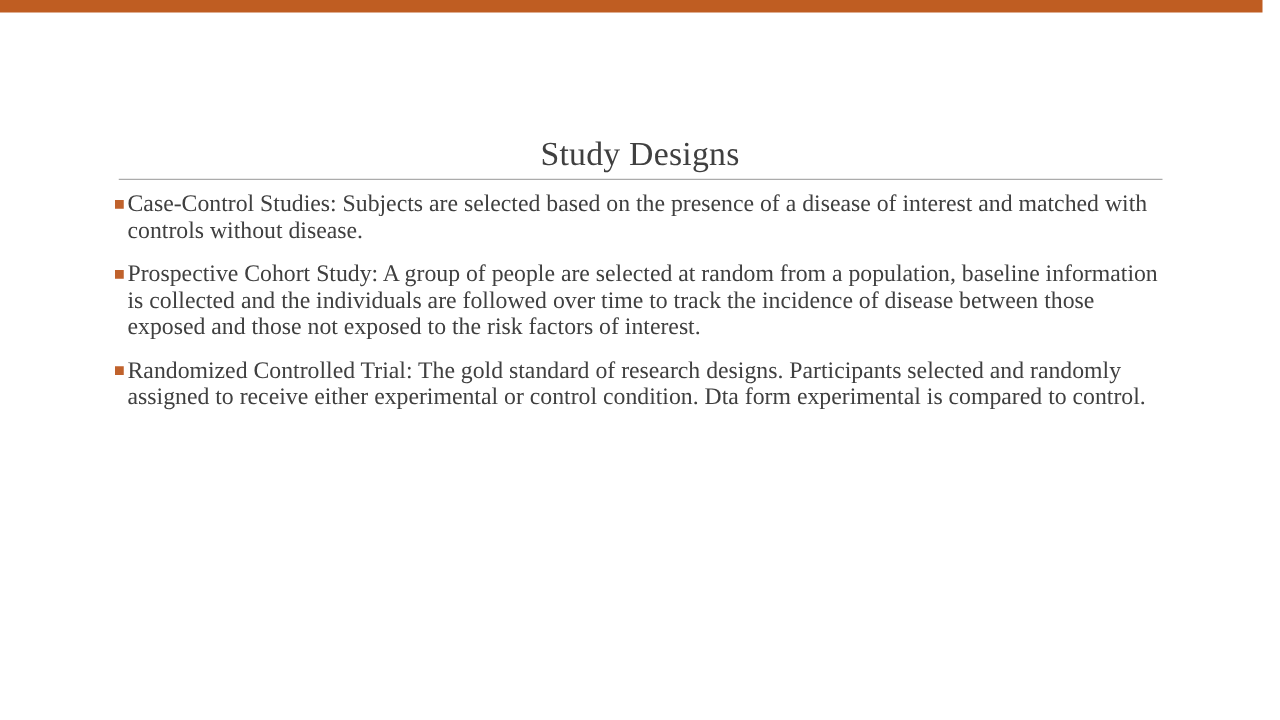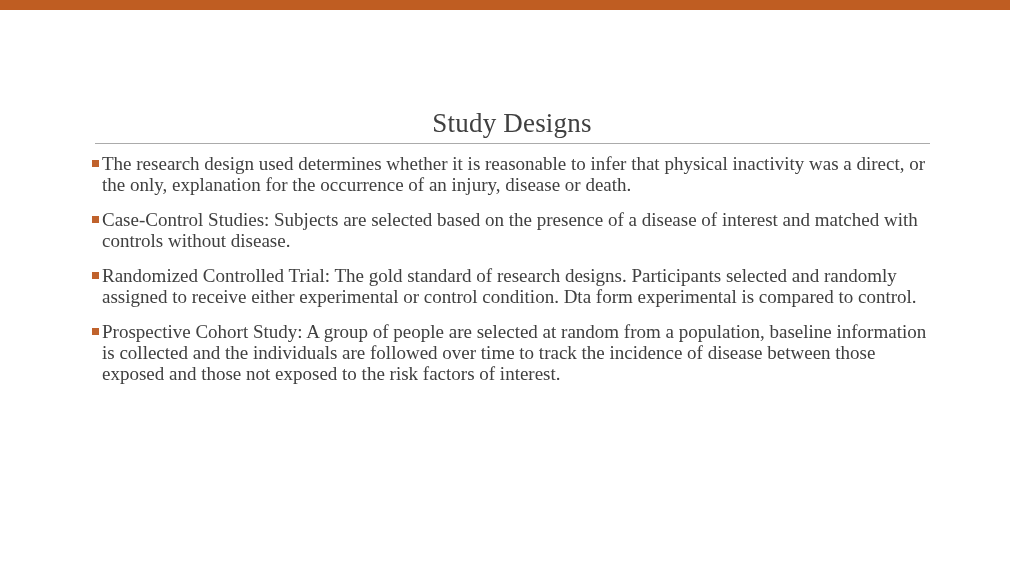--- a/index.html
+++ b/index.html
@@ -90,31 +90,27 @@
 
   <div class="top-bar"></div>
 
   <h1 class="title">Study Designs</h1>
 
   <hr class="title-divider">
 
   <ul class="bullets">
     <li class="bullet">
       <span class="marker"></span>
-      <span class="bullet-text">The research design used determines whether it is reasonable to infer that physical inactivity was a direct, or the only, explanation for the occurrence of an injury, disease or death.</span>
-    </li>
-    <li class="bullet">
-      <span class="marker"></span>
       <span class="bullet-text">Case-Control Studies: Subjects are selected based on the presence of a disease of interest and matched with controls without disease.</span>
     </li>
     <li class="bullet">
       <span class="marker"></span>
-      <span class="bullet-text">Randomized Controlled Trial: The gold standard of research designs. Participants selected and randomly assigned to receive either experimental or control condition. Dta form experimental is compared to control.</span>
+      <span class="bullet-text">Prospective Cohort Study: A group of people are selected at random from a population, baseline information is collected and the individuals are followed over time to track the incidence of disease between those exposed and those not exposed to the risk factors of interest.</span>
     </li>
     <li class="bullet">
       <span class="marker"></span>
-      <span class="bullet-text">Prospective Cohort Study: A group of people are selected at random from a population, baseline information is collected and the individuals are followed over time to track the incidence of disease between those exposed and those not exposed to the risk factors of interest.</span>
+      <span class="bullet-text">Randomized Controlled Trial: The gold standard of research designs. Participants selected and randomly assigned to receive either experimental or control condition. Dta form experimental is compared to control.</span>
     </li>
   </ul>
 
   <div class="bottom-bar"></div>
 
 </div>
 
 </body></html>

